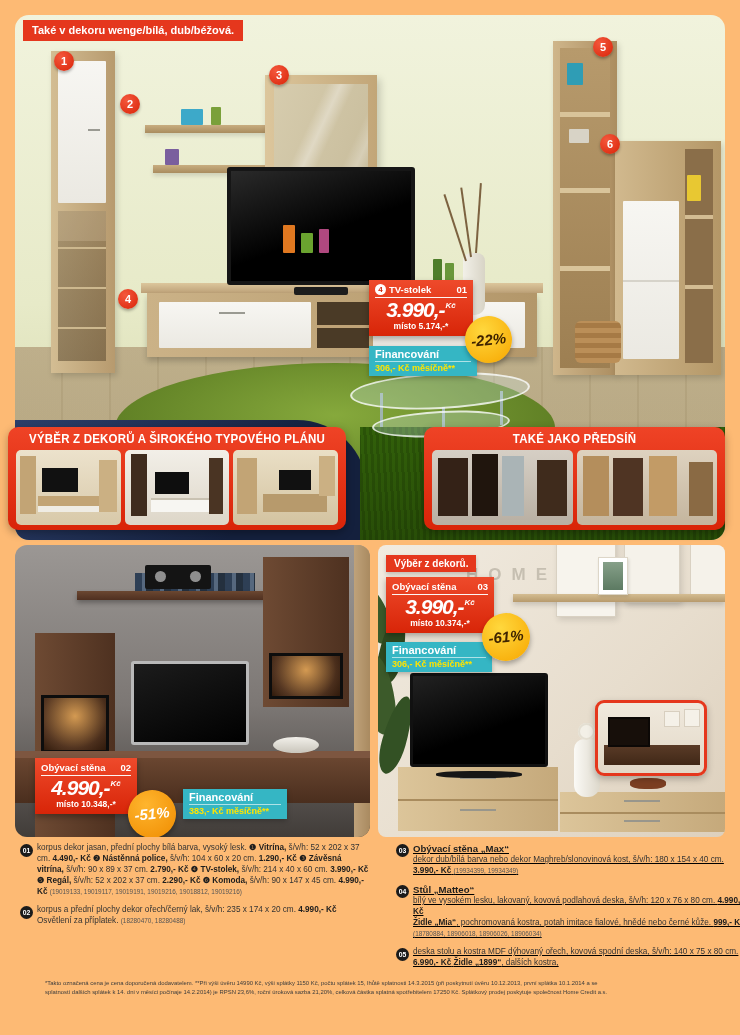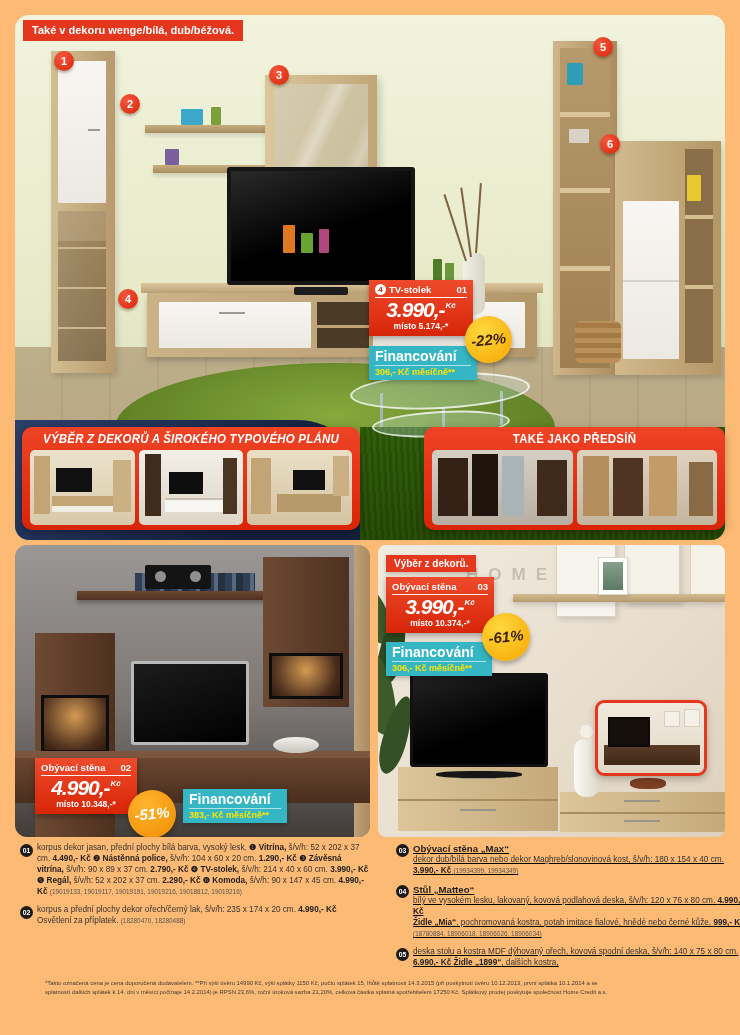--- a/index.html
+++ b/index.html
@@ -102,42 +102,42 @@
   .pt-ref { width:11px; height:11px; border-radius:50%; background:#fff; color:#d2280c; font-size:8px; line-height:11px; text-align:center; flex:0 0 auto; }
   .pt-idx { margin-left:auto; }
   .pt-price { font-size:21px; font-weight:bold; font-style:italic; letter-spacing:-1px; text-align:center; line-height:1.05; margin-top:1px; }
   .pt-price sup { font-size:8px; letter-spacing:0; vertical-align:9px; margin-left:1px; }
   .pt-instead { font-size:8.5px; font-weight:bold; text-align:center; }
   .pt-circle { position:absolute; border-radius:50%; text-align:center; font-weight:bold; font-style:italic;
     box-shadow:0 3px 5px rgba(0,0,0,.3); z-index:3; transform:rotate(-6deg); }
   .pt-circle.yellow { background:radial-gradient(circle at 40% 30%,#ffd83d,#f7a600); color:#3f2400; }
   .pt-circle.orange { background:radial-gradient(circle at 40% 30%,#ffb52e,#ef8c00); color:#fff; }
   .pt-fin { position:absolute; background:var(--teal); box-shadow:0 2px 5px rgba(0,0,0,.25); z-index:2; padding:2px 6px 3px; }
-  .fin-label { font-size:14px; font-weight:bold; color:#fff; border-bottom:1px solid rgba(255,255,255,.6); padding-bottom:1px; }
+  .fin-label { font-size:11px; font-weight:bold; color:#fff; border-bottom:1px solid rgba(255,255,255,.6); padding-bottom:1px; }
   .fin-value { font-size:9px; font-weight:bold; color:#ffe400; padding-top:1px; white-space:nowrap; }
 
   .pt-top { left:354px; top:265px; width:104px; }
   .pt-top .pt-circle { left:96px; top:36px; width:47px; height:47px; font-size:15px; line-height:47px; }
   .pt-top .pt-fin { left:0; top:66px; width:108px; }
 
   .pt-bl { left:20px; top:213px; width:102px; }
   .pt-bl .pt-circle { left:93px; top:32px; width:48px; height:48px; font-size:15px; line-height:48px; }
   .pt-bl .pt-fin { left:148px; top:31px; width:104px; }
 
   .pt-br { left:8px; top:32px; width:108px; }
   .pt-br .pt-circle { left:96px; top:36px; width:48px; height:48px; font-size:15px; line-height:48px; }
   .pt-br .pt-fin { left:0; top:65px; width:106px; }
 
   .decor-chip { position:absolute; left:8px; top:10px; background:var(--red); color:#fff; font-size:10px; font-weight:bold;
     padding:3px 8px; z-index:2; box-shadow:0 2px 4px rgba(0,0,0,.2); }
 
   
   .panel { position:absolute; top:427px; height:103px; background:linear-gradient(180deg,#ef4326,#d92408); border-radius:10px;
     box-shadow:0 3px 8px rgba(0,0,0,.3); z-index:4; padding:3px 8px; }
-  .panel-left { left:22px; width:338px;font-style:italic; }
+  .panel-left { left:8px; width:338px; }
   .panel-right { left:424px; width:301px; }
   .panel-title { color:#fff; font-weight:bold; font-size:11.5px; text-align:center; letter-spacing:.2px; line-height:18px;
     transform:scaleY(1.12); white-space:nowrap; }
   .thumbs { position:absolute; left:8px; right:8px; top:23px; bottom:5px; display:flex; gap:4px; }
   .thumb { position:relative; flex:1; border-radius:5px; overflow:hidden; }
   .thumb div { position:absolute; }
 
   .t1 { background:linear-gradient(180deg,#ece2cc,#d8c9a9); }
   .t1 .a { left:4px; top:6px; width:16px; height:58px; background:#c2a475; }
   .t1 .b { left:26px; top:18px; width:36px; height:24px; background:#111; }

